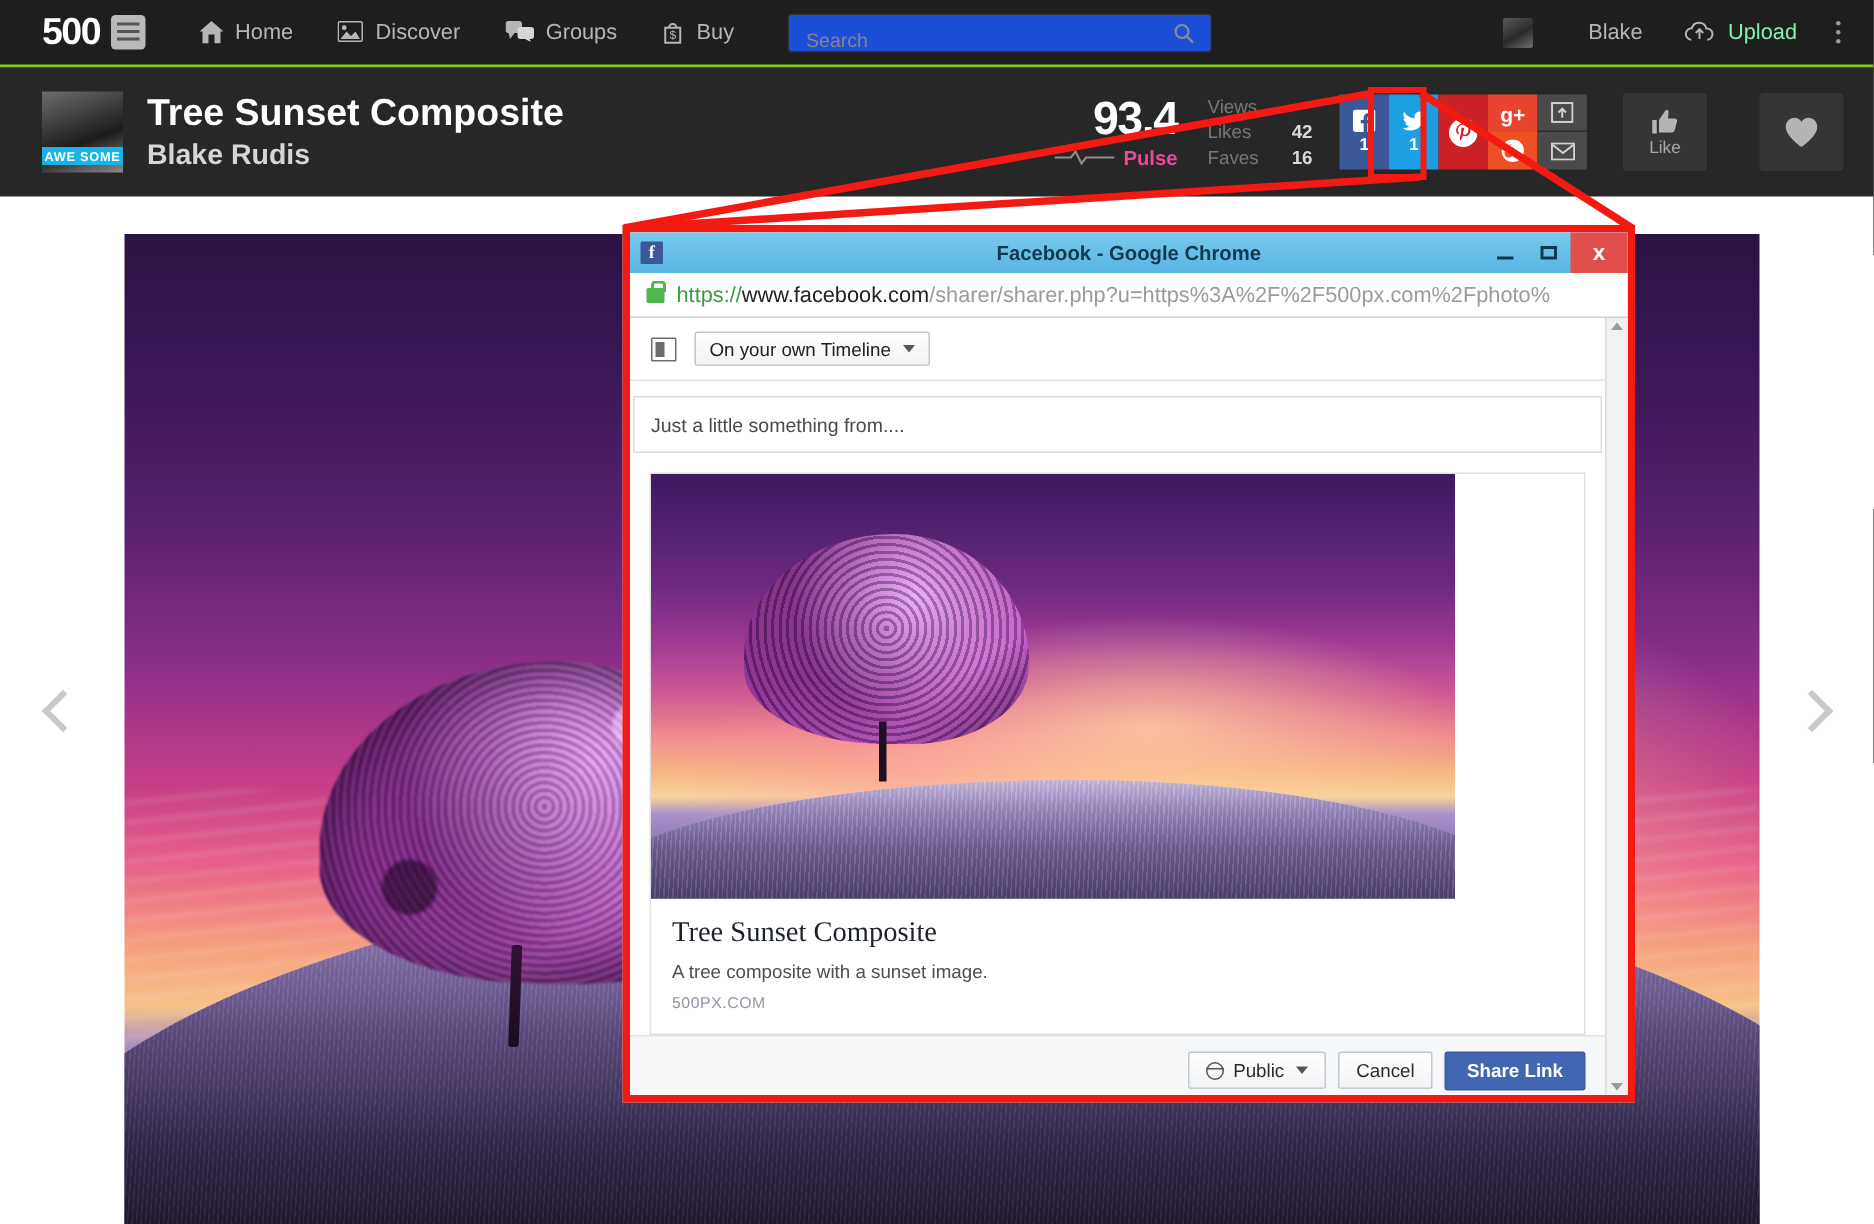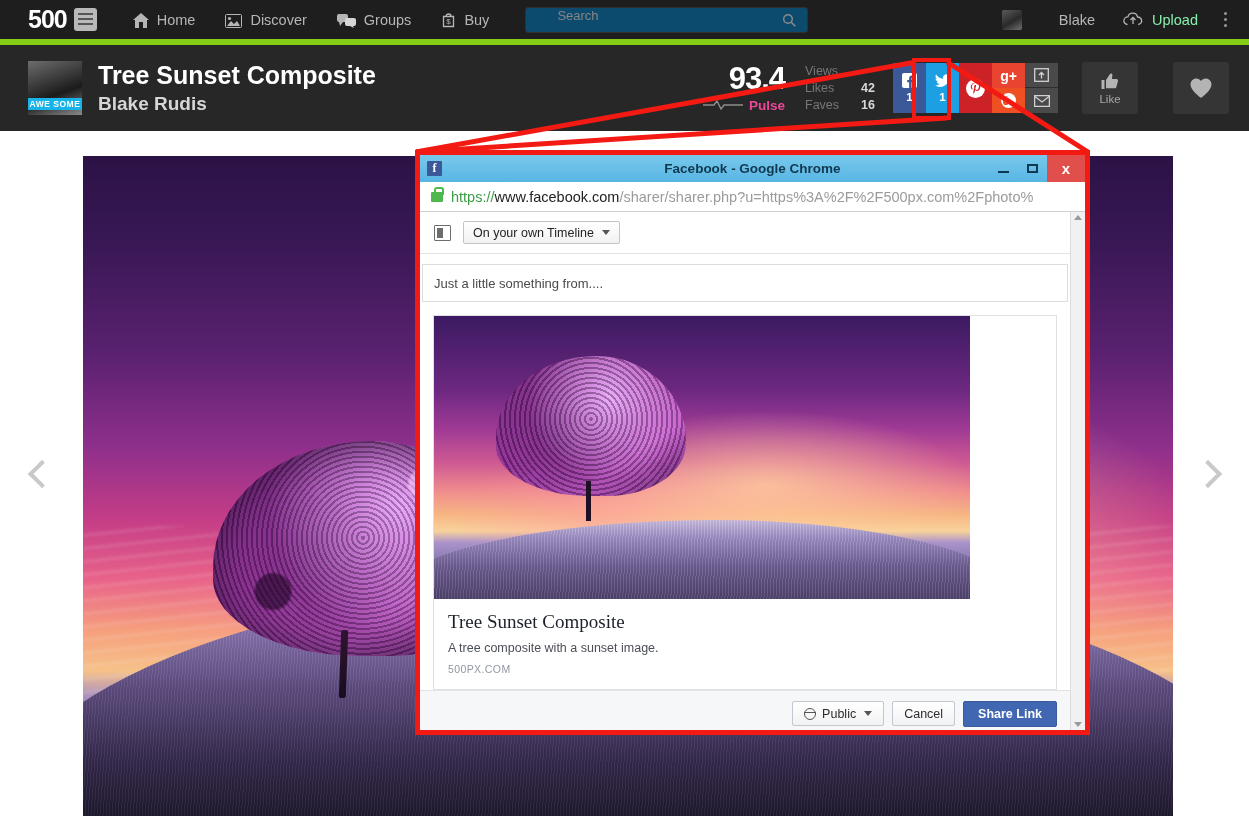--- a/index.html
+++ b/index.html
@@ -7,48 +7,47 @@
     width: 1249px; height: 816px;
     font-family: "Liberation Sans", sans-serif;
     background: #1c1c1c; overflow: hidden;
   }
   #root { position: relative; width: 1249px; height: 816px; }
 
   
   .topnav {
     position: absolute; left:0; top:0; width:1249px; height:45px;
     background:#1e1e1e; display:flex; align-items:center;
-    border-bottom:6px solid #84cc16;
+    border-bottom:2px solid #84cc16;
   }
   .logo-wrap { display:flex; align-items:center; margin-left:28px; }
   .logo-500 {
     color:#fff; font-size:25px; font-weight:bold; letter-spacing:-1px;
     font-family:"Liberation Sans", sans-serif; line-height:1;
   }
   .logo-badge {
     width:23px; height:23px; margin-left:7px; background:#b9b9b9;
     border-radius:3px; position:relative;
   }
   .logo-badge i { position:absolute; left:4px; background:#555; height:2px; width:15px; }
   .logo-badge i:nth-child(1){ top:5px; }
   .logo-badge i:nth-child(2){ top:10px; }
   .logo-badge i:nth-child(3){ top:15px; }
 
   .nav-items { display:flex; align-items:center; margin-left:36px; }
   .nav-item {
-    display:flex; align-items:flex-end; color:#b6b6b6; font-size:14.5px;
+    display:flex; align-items:flex-start; color:#b6b6b6; font-size:14.5px;
     margin-right:30px; cursor:pointer;
   }
   .nav-item .ni-ico { margin-right:8px; display:flex; align-items:center; }
 
   .search-box {
-    width:283px; height:26px; background:#0c4a6e; border-radius:3px;
-    margin-left:6px; position:relative; display:flex; align-items:flex-start;
+    width:283px; height:26px; background:#1d4ed8; border-radius:3px;
+    margin-left:6px; position:relative; display:flex; align-items:flex-end;
     border:1px solid #303030;
-    padding-left:20px;
   }
   .search-box input {
     background:transparent; border:0; outline:none; color:#cfcfcf;
     font-size:13px; padding-left:11px; width:250px;
     font-family:"Liberation Sans", sans-serif;
   }
   .search-box input::placeholder { color:#868686; }
   .search-ico { position:absolute; right:10px; top:5px; }
 
   .nav-right { margin-left:auto; display:flex; align-items:center; margin-right:18px; }

